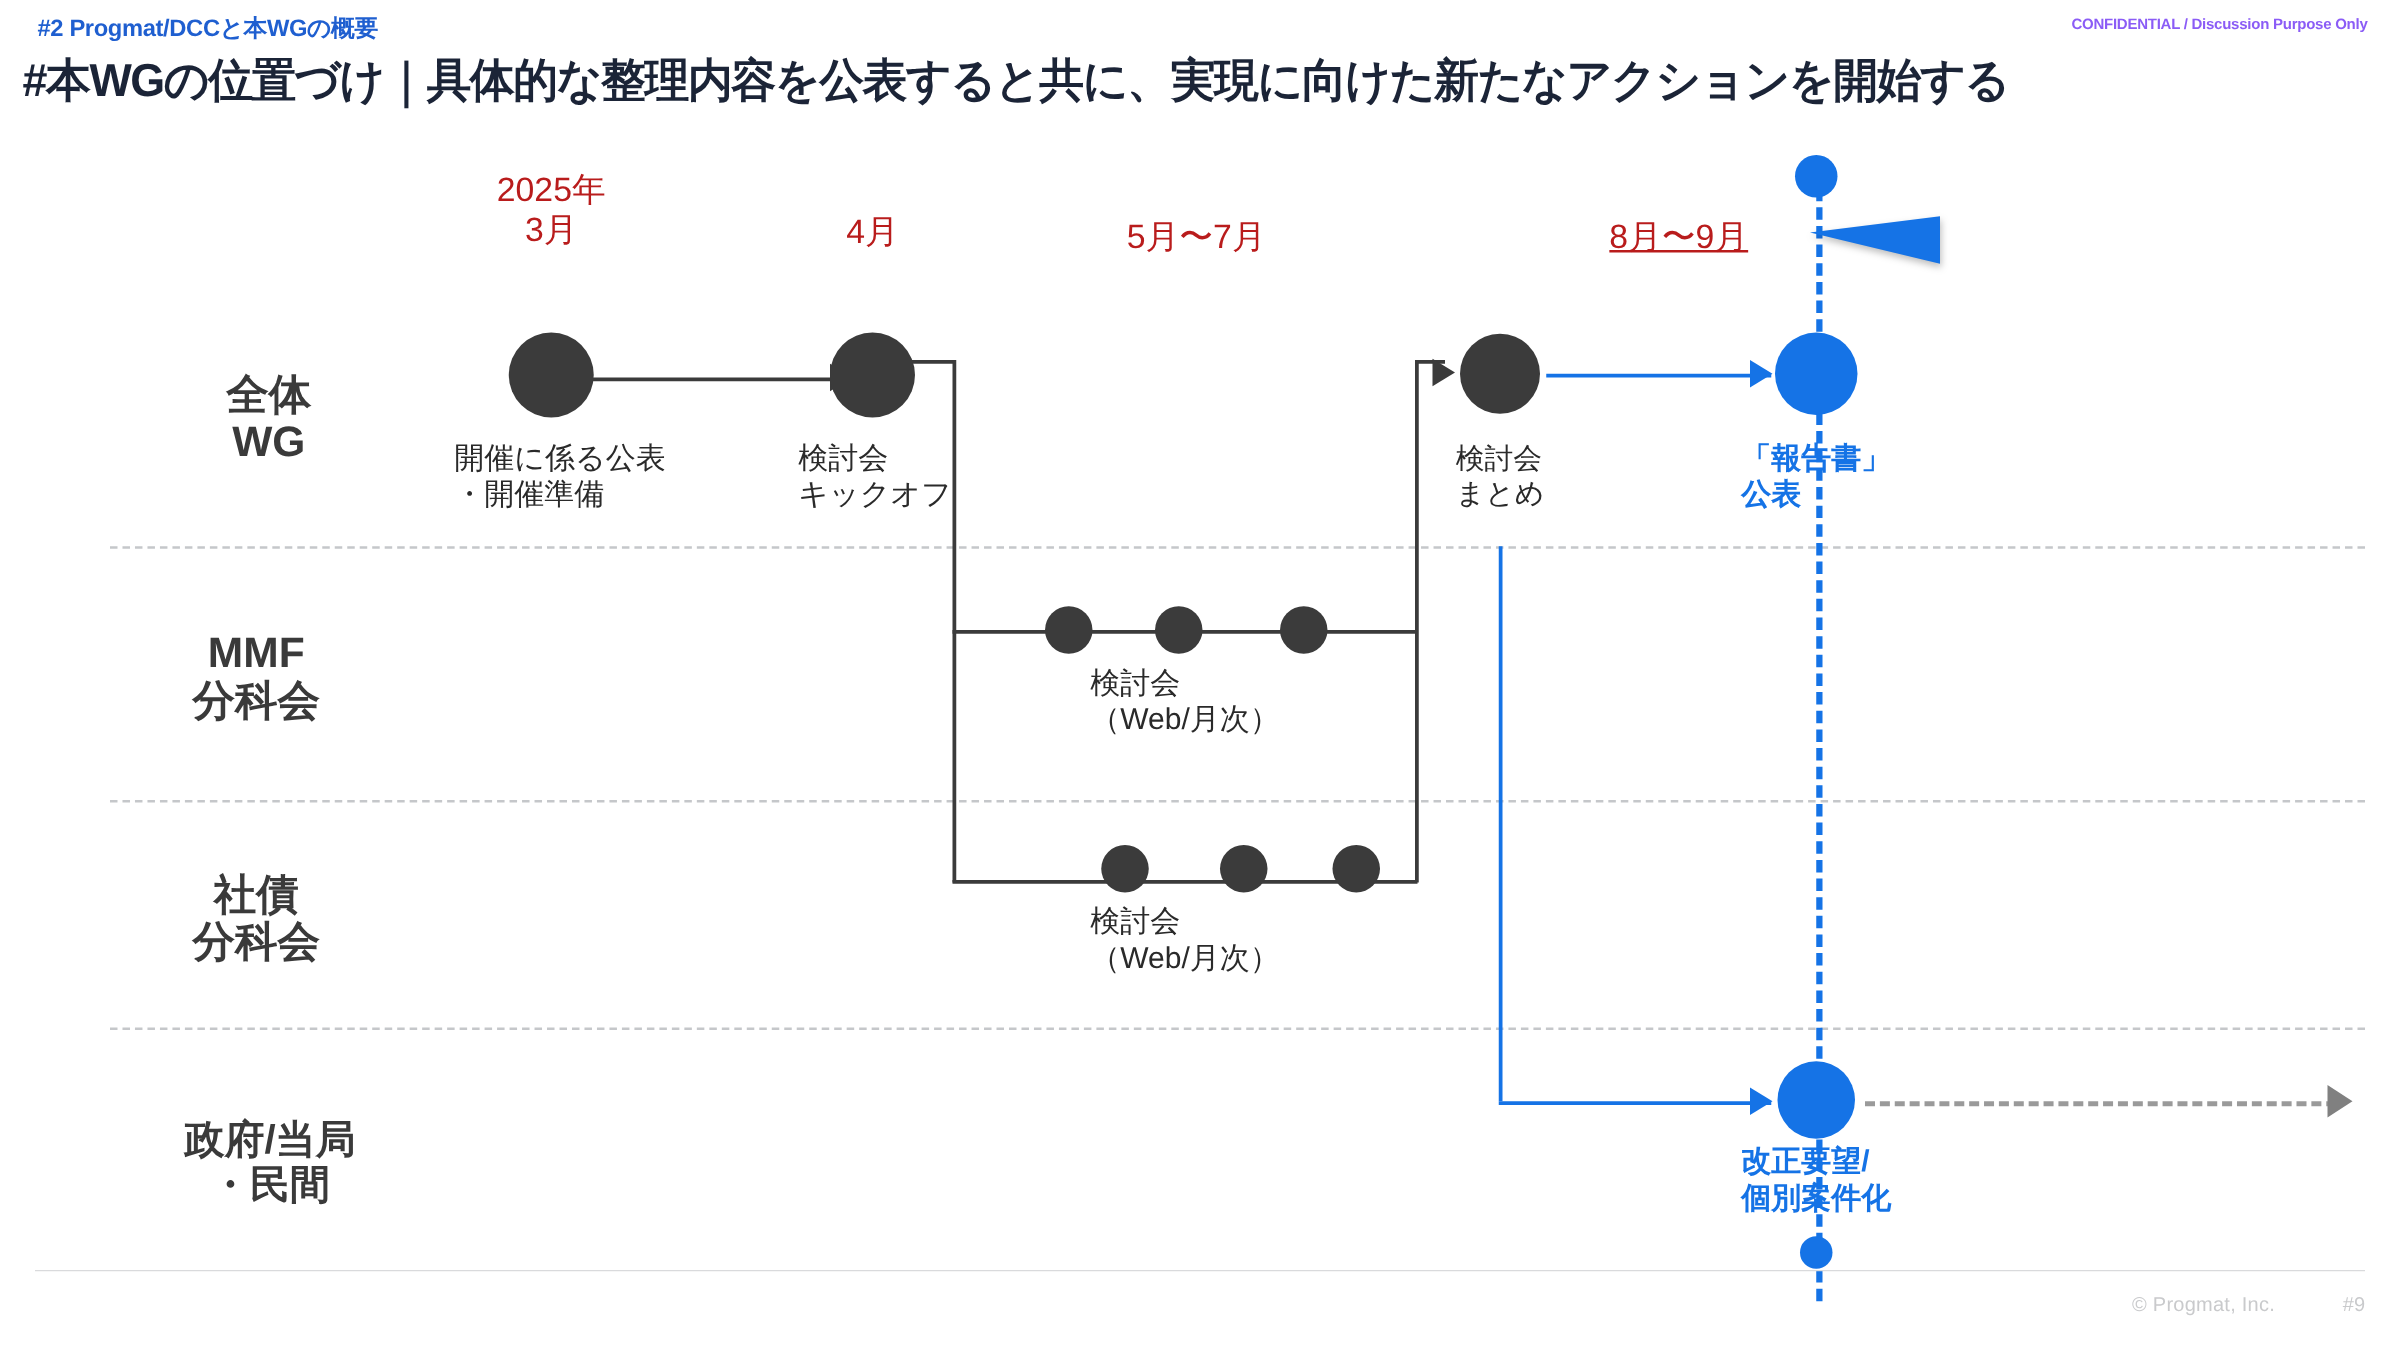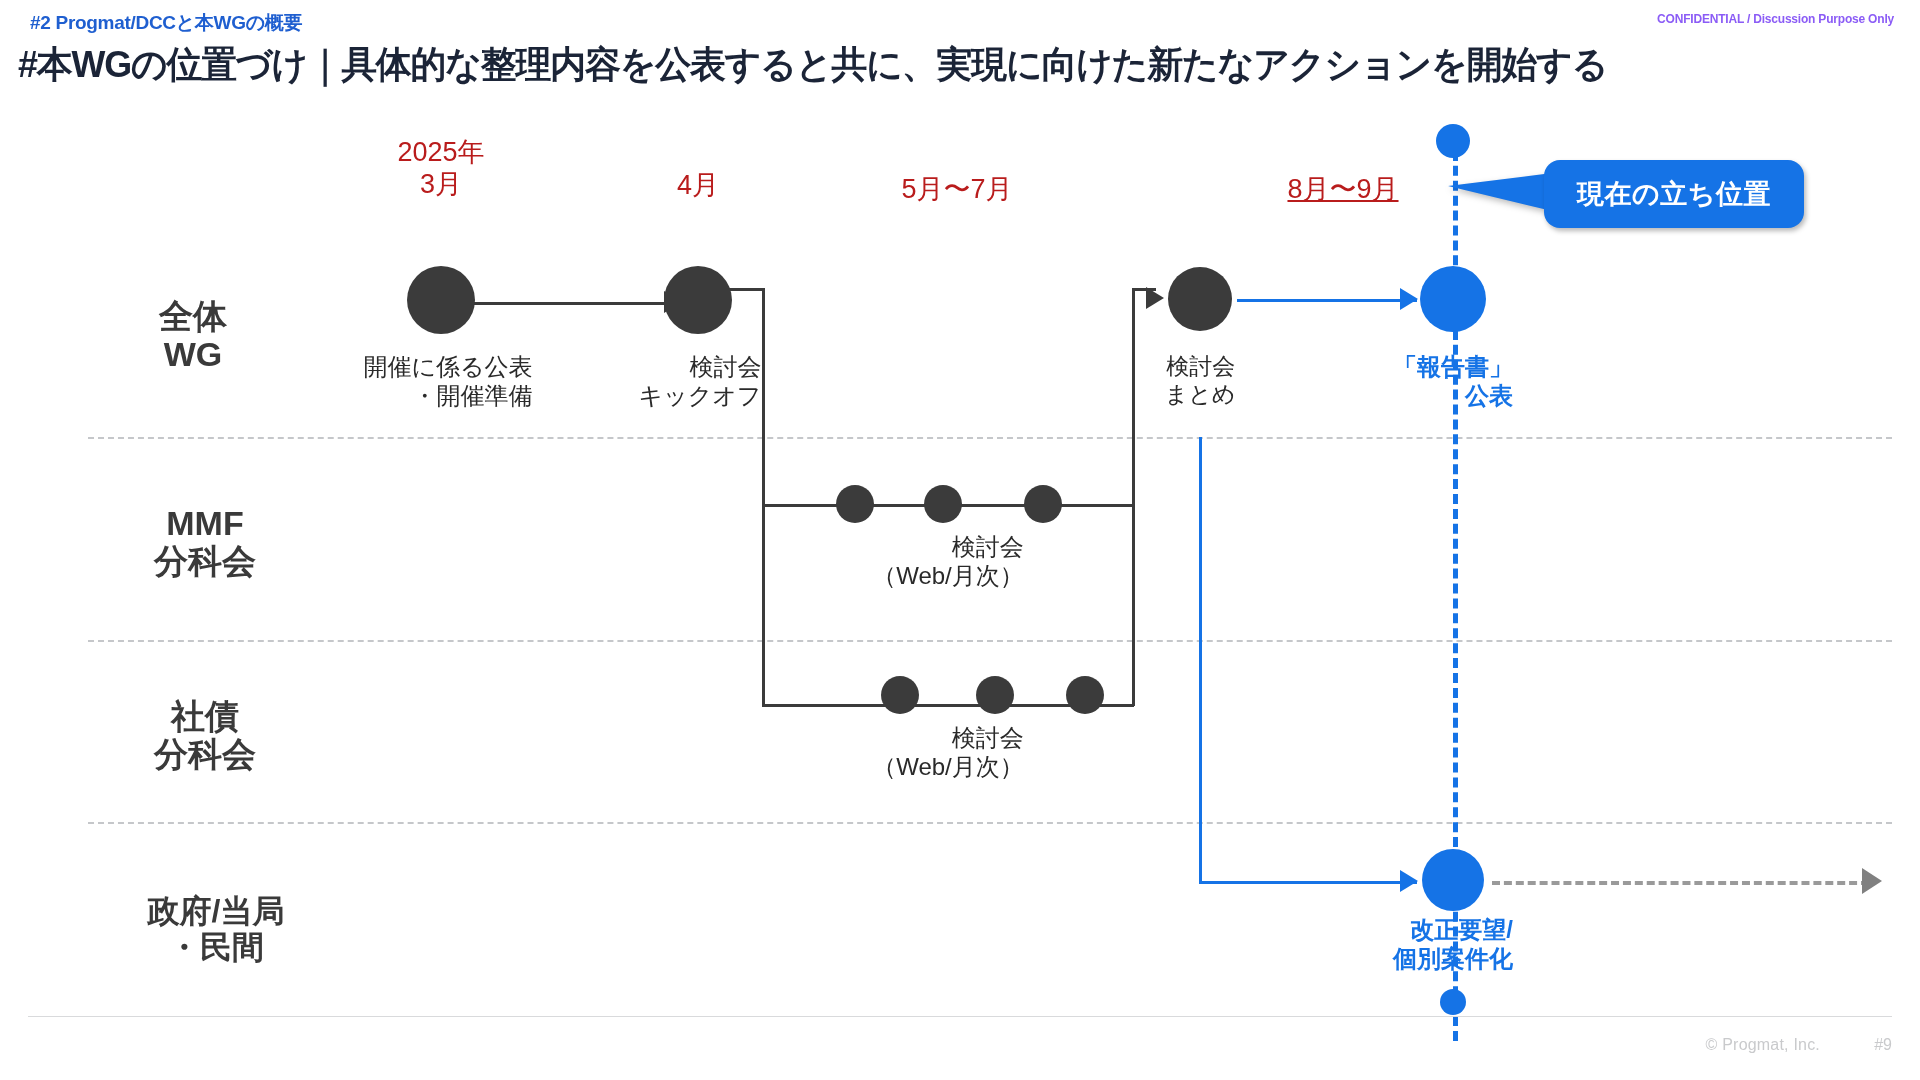--- a/index.html
+++ b/index.html
@@ -53,21 +53,21 @@
 
   
   .node {
     position: absolute; border-radius: 50%;
     transform: translate(-50%, -50%);
   }
   .node.dark { background: #3b3b3b; }
   .node.blue { background: #1573E6; }
 
   .node-label {
-    position: absolute; text-align: right; white-space: nowrap;
+    position: absolute; text-align: left; white-space: nowrap;
     font-size: 24px; line-height: 1.22; color: #2a2a2a;
     transform: translateX(-50%);
   }
   .node-label.accent { color: #1573E6; font-weight: 700; }
   .node-label.small { font-size: 23px; }
 
   
   .hline { position: absolute; height: 0; border-top: 3px solid #3b3b3b; }
   .vline { position: absolute; width: 0; border-left: 3px solid #3b3b3b; }
   .hline.blue { border-top-color: #1573E6; }
@@ -147,21 +147,21 @@
     <div>5月〜7月</div>
   </div>
   <div class="period" style="left:1343px; top:174px;text-decoration:underline;">
     <div>8月〜9月</div>
   </div>
 
   <div class="lane-divider" style="top:437px;"></div>
   <div class="lane-divider" style="top:640px;"></div>
   <div class="lane-divider" style="top:822px;"></div>
 
-  <div class="lane-label" style="left:193px; top:335px;">
+  <div class="lane-label" style="left:215px; top:335px;">
     <div>全体</div>
     <div>WG</div>
   </div>
   <div class="lane-label" style="left:205px; top:542px;">
     <div>MMF</div>
     <div>分科会</div>
   </div>
   <div class="lane-label" style="left:205px; top:735px;">
     <div>社債</div>
     <div>分科会</div>
@@ -237,21 +237,18 @@
   <div class="node-label" style="left:948px; top:723px;">
     <div>検討会</div>
     <div>（Web/月次）</div>
   </div>
   <div class="node-label accent" style="left:1453px; top:915px;">
     <div>改正要望/</div>
     <div>個別案件化</div>
   </div>
 
   <div class="callout-tail" style="left:1448px; top:173px;"></div>
-  <div class="callout" style="left:1544px; top:160px; width:260px; height:68px;">
-    <span>現在の立ち位置</span>
-  </div>
 
   <div class="footer-rule"></div>
   <div class="footer-copy">© Progmat, Inc.</div>
   <div class="footer-page">#9</div>
 
 </div>
 
 </body></html>

